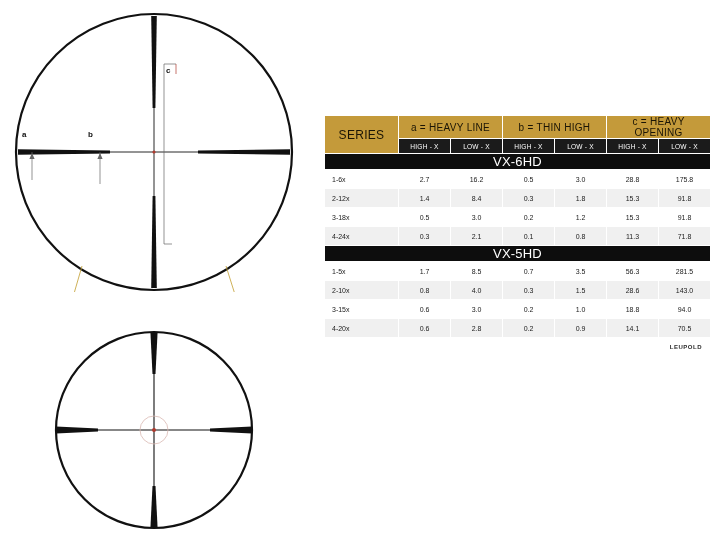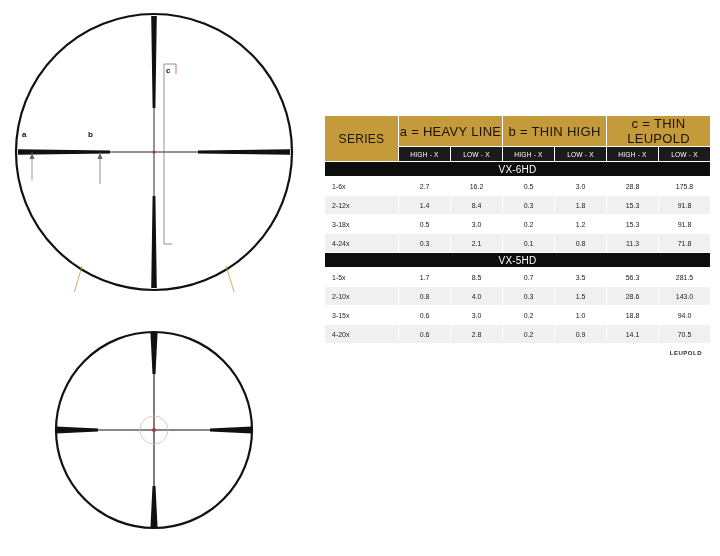--- a/index.html
+++ b/index.html
@@ -73,41 +73,41 @@
     border: 1px solid #ffffff;
     text-align: center;
     vertical-align: middle;
     padding: 0;
     font-weight: normal;
   }
   .hdr-gold {
     background: #c49a3a;
     color: #1a1405;
     font-weight: bold;
-    font-size: 13px;
+    font-size: 10px;
     height: 18px;
     letter-spacing: 0.3px;
   }
   .hdr-gold.series-cell {
     font-size: 12px;
   }
   .hdr-dark {
     background: #1b1b1b;
     color: #ffffff;
     height: 14px;
     font-size: 6.6px;
     letter-spacing: 0.2px;
   }
   .group-row td {
     background: #0d0d0d;
     color: #ffffff;
     text-align: left;
     padding-left: 6px;
     height: 14px;
-    font-size: 10px;
+    font-size: 13px;
     font-weight: bold;
     letter-spacing: 0.2px;
     border-color: #0d0d0d;
   }
   .data-row td {
     height: 18px;
     color: #1a1a1a;
     font-size: 7px;
     border: 1px solid #d9d9d9;
   }
@@ -193,21 +193,21 @@
         <col style="width:52px">
           <col style="width:52px">
         <col style="width:52px">
           <col style="width:52px">
       </colgroup>
       <thead>
         <tr>
           <th class="hdr-gold series-cell" rowspan="2">SERIES</th>
           <th class="hdr-gold" colspan="2">a = HEAVY LINE</th>
           <th class="hdr-gold" colspan="2">b = THIN HIGH</th>
-          <th class="hdr-gold" colspan="2">c = THIN LEUPOLD</th>
+          <th class="hdr-gold" colspan="2">c = HEAVY OPENING</th>
         </tr>
         <tr>
           <th class="hdr-dark">HIGH - X</th>
           <th class="hdr-dark">LOW - X</th>
           <th class="hdr-dark">HIGH - X</th>
           <th class="hdr-dark">LOW - X</th>
           <th class="hdr-dark">HIGH - X</th>
           <th class="hdr-dark">LOW - X</th>
         </tr>
       </thead>

